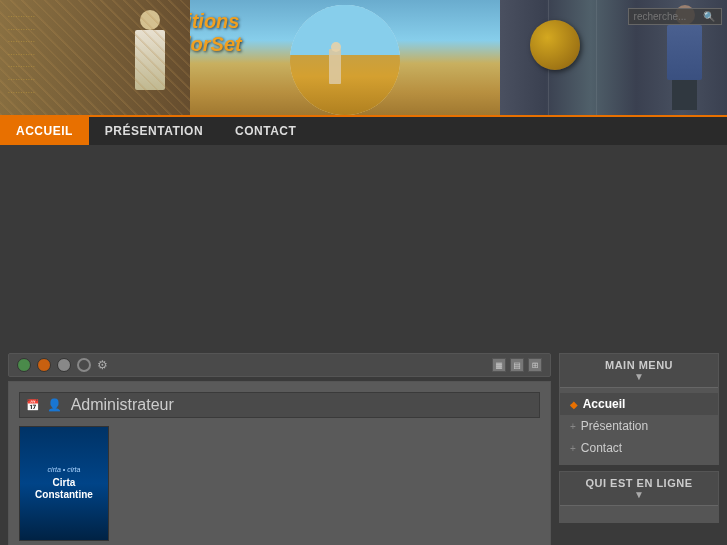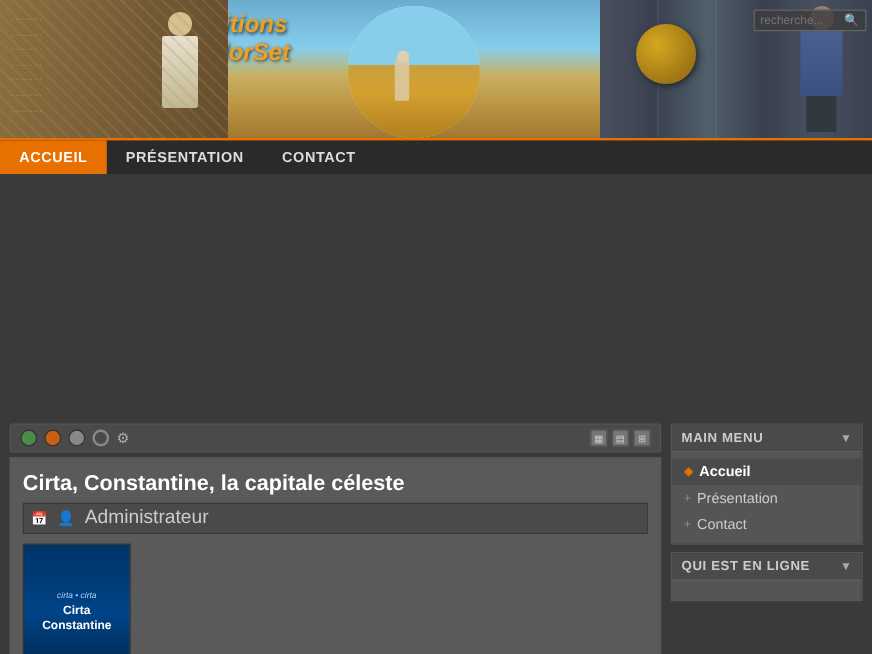--- a/index.html
+++ b/index.html
@@ -285,22 +285,22 @@
     }
     .sidebar-section {
       margin-bottom: 6px;
       border: 1px solid #555;
     }
     .sidebar-header {
       background: #4a4a4a;
       border-bottom: 1px solid #666;
       padding: 5px 8px;
       display: flex;
-      justify-content: space-between;
-      align-items: center;
+      align-items: center;
+      flex-direction: column;
     }
     .sidebar-header-text {
       font-size: 11px;
       font-weight: bold;
       color: #ccc;
       text-transform: uppercase;
       letter-spacing: 0.5px;
     }
     .sidebar-arrow {
       color: #aaa;
@@ -446,21 +446,20 @@
       <span style="font-size:12px;color:#aaa;cursor:pointer;">⚙</span>
       <span class="ctrl-spacer"></span>
       <div class="ctrl-right">
         <span class="ctrl-right-btn">▦</span>
         <span class="ctrl-right-btn">▤</span>
         <span class="ctrl-right-btn">⊞</span>
       </div>
     </div>
 
     <div class="article-box">
-      <div class="article-title">Cirta, Constantine, la capitale céleste</div>
 
       <div class="article-meta">
         <span class="cal-icon">📅</span>
         <span class="user-icon">👤</span>
         <span class="meta-author">Administrateur</span>
       </div>
 
       <div class="clearfix">
         <div class="book-thumbnail">
           <div class="book-title-small">cirta • cirta</div>

